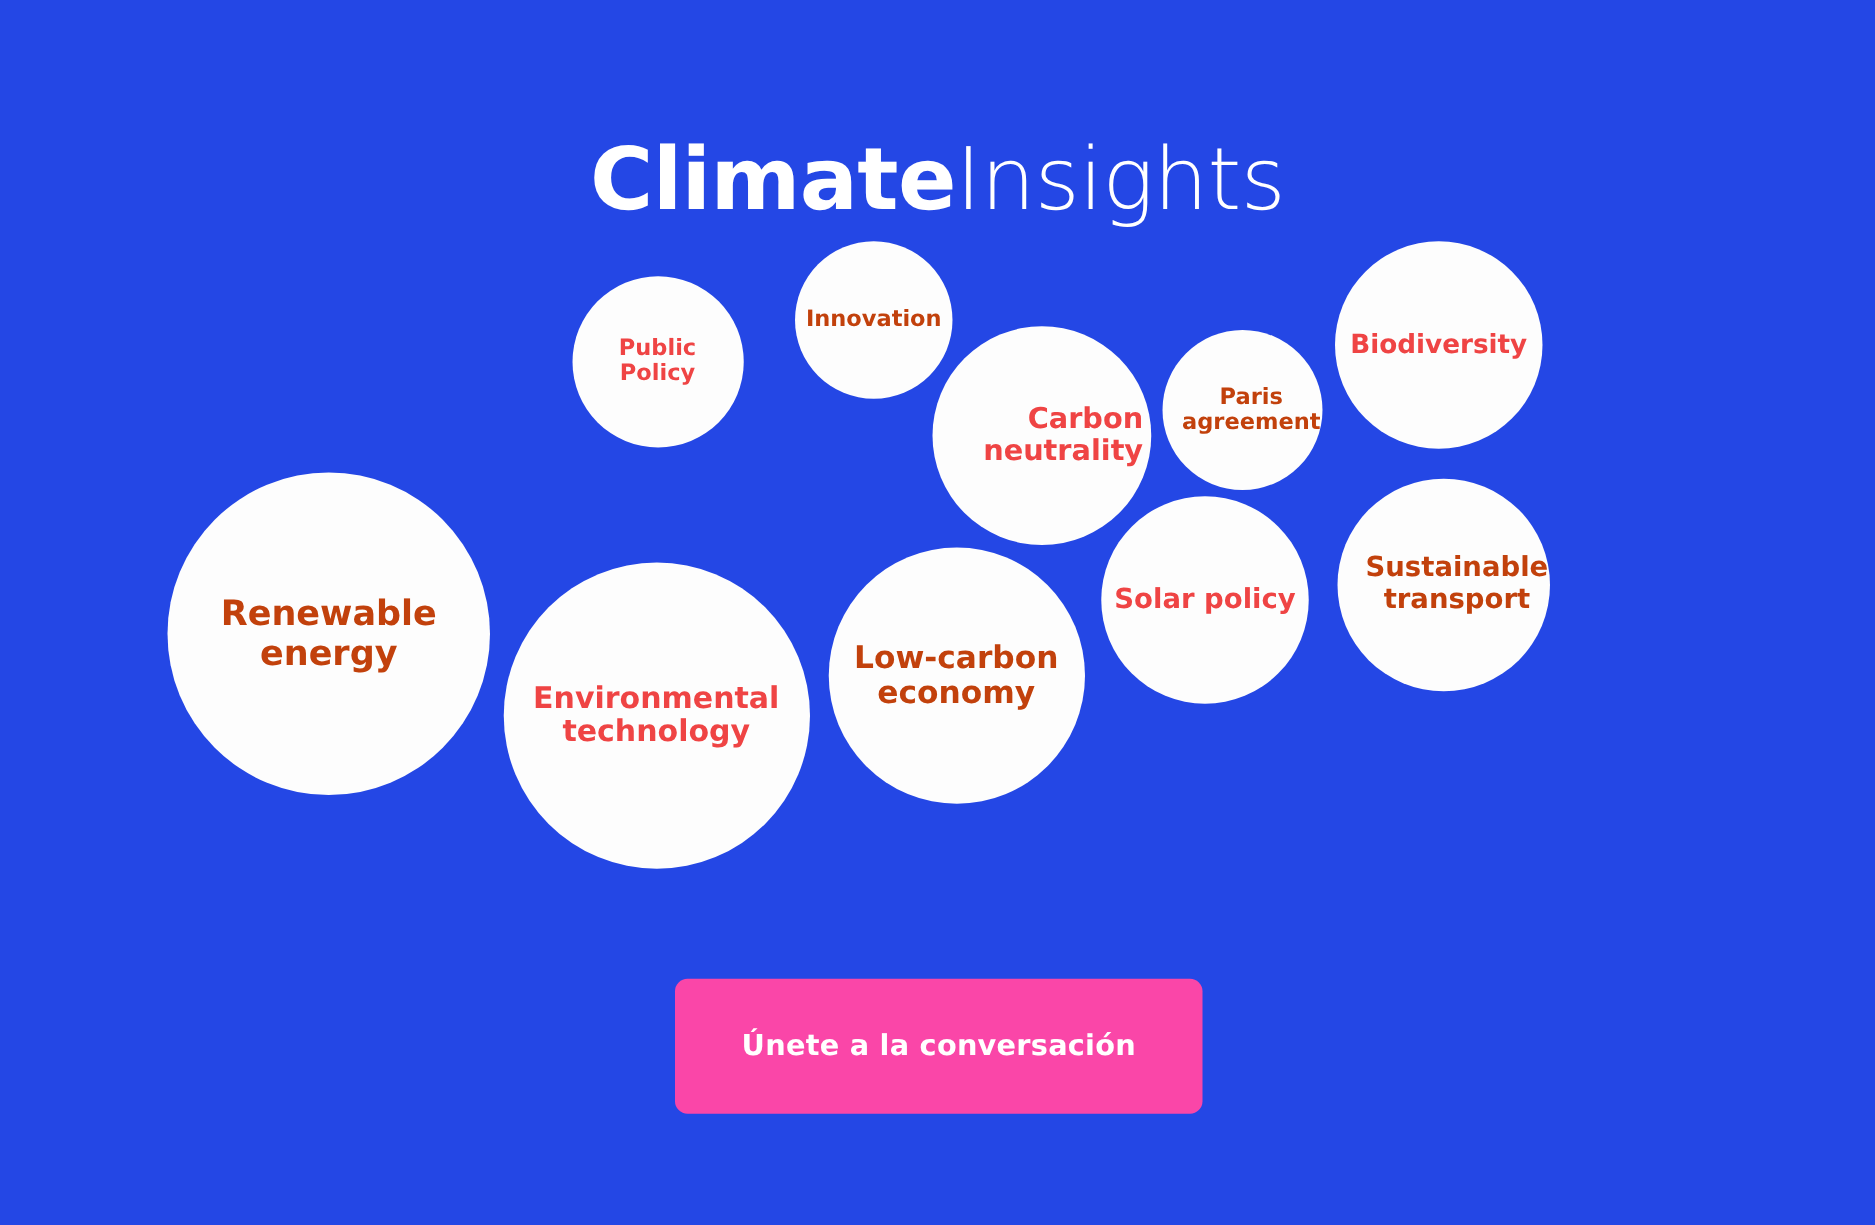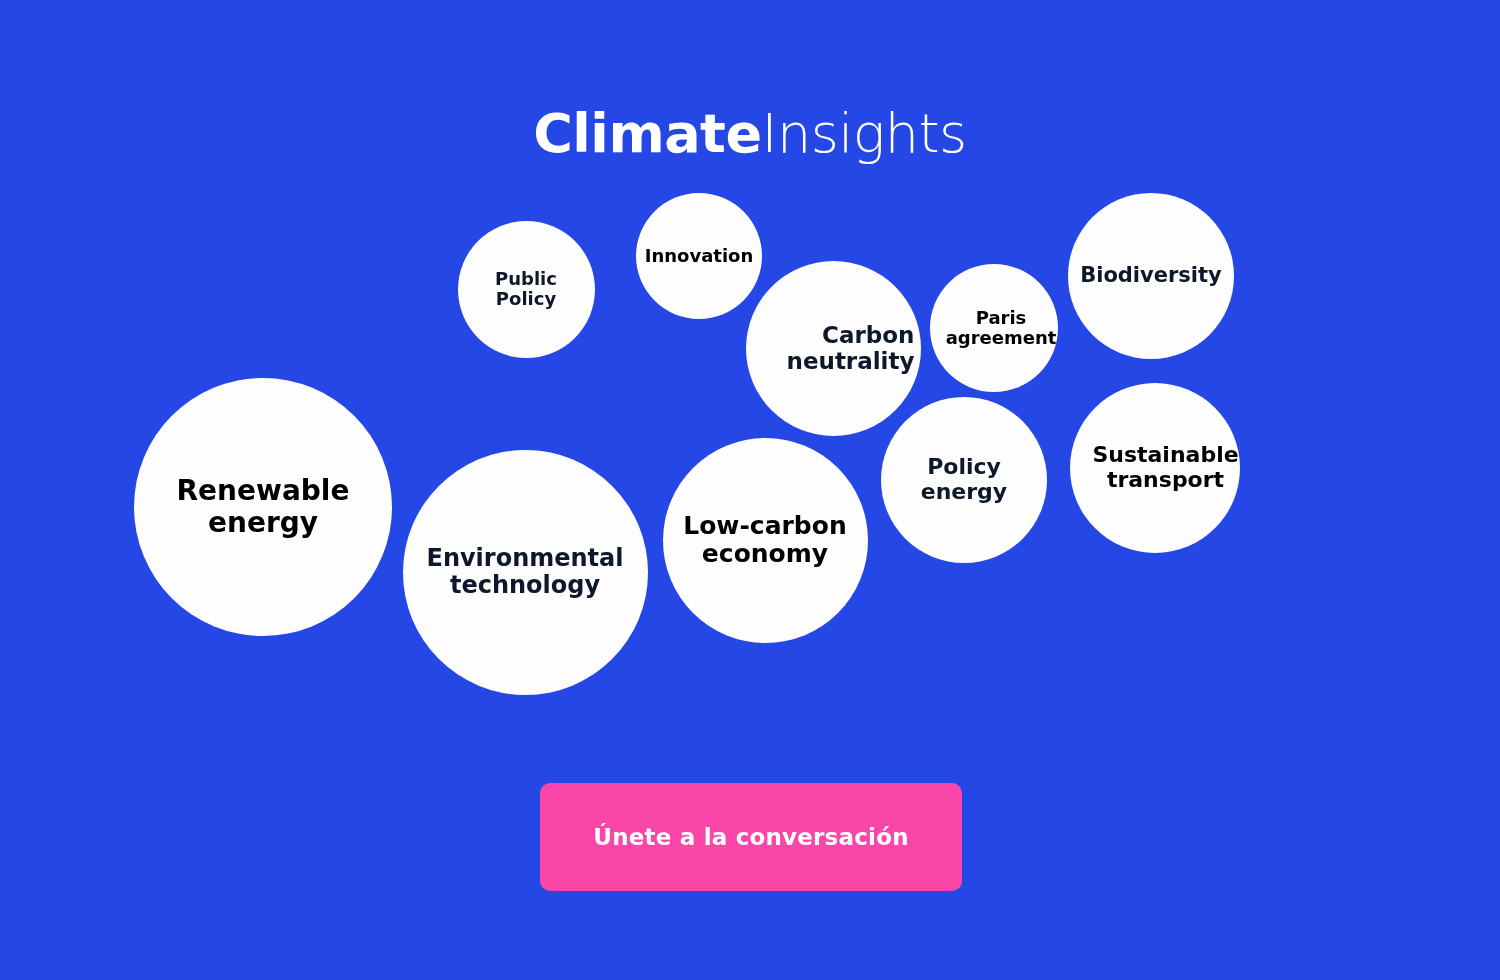--- a/index.html
+++ b/index.html
@@ -21,21 +21,21 @@
     overflow: hidden;
   }
 
   
   #brand-title {
     position: absolute;
     top: 66px;
     left: 0;
     width: 1500px;
     text-align: center;
-    font-size: 54px;
+    font-size: 69px;
     line-height: 64px;
     letter-spacing: -0.5px;
     white-space: nowrap;
     color: #FFFFFF;
     user-select: none;
   }
   #brand-title .brand-strong {
     font-weight: 700;
   }
   #brand-title .brand-light {
@@ -58,22 +58,22 @@
     box-sizing: border-box;
     cursor: pointer;
   }
   .bubble .bubble-label {
     display: block;
     font-weight: 700;
     line-height: 1.13;
     padding: 0 6px;
     user-select: none;
   }
-  .bubble.tone-pink .bubble-label { color: #000000; }
-  .bubble.tone-blue .bubble-label { color: #0f172a; }
+  .bubble.tone-pink .bubble-label { color: #c2410c; }
+  .bubble.tone-blue .bubble-label { color: #ef4444; }
   .bubble.weight-semi .bubble-label { font-weight: 600; }
 
   
   #cta-button {
     position: absolute;
     left: 540px;
     top: 783px;
     width: 422px;
     height: 108px;
     background: #FA46A8;
@@ -104,21 +104,21 @@
       <div class="bubble tone-blue" style="width: 245px; height: 245px; left: 402.5px; top: 449.5px;">
         <span class="bubble-label" style="font-size: 24px;">Environmental technology</span>
       </div>
       <div class="bubble tone-pink" style="width: 205px; height: 205px; left: 662.5px; top: 437.5px;">
         <span class="bubble-label" style="font-size: 25px;">Low-carbon economy</span>
       </div>
       <div class="bubble tone-blue" style="width: 175px; height: 175px; left: 745.5px; top: 260.5px;">
         <span class="bubble-label" style="font-size: 23px; text-align: right;">Carbon neutrality</span>
       </div>
       <div class="bubble tone-blue" style="width: 166px; height: 166px; left: 881px; top: 397px;">
-        <span class="bubble-label" style="font-size: 22px;">Policy energy</span>
+        <span class="bubble-label" style="font-size: 22px;">Solar policy</span>
       </div>
       <div class="bubble tone-pink" style="width: 170px; height: 170px; left: 1070px; top: 383px;">
         <span class="bubble-label" style="font-size: 22px; margin-left: 21px;">Sustainable transport</span>
       </div>
       <div class="bubble tone-blue" style="width: 166px; height: 166px; left: 1068px; top: 193px;">
         <span class="bubble-label" style="font-size: 21px;">Biodiversity</span>
       </div>
       <div class="bubble tone-blue" style="width: 137px; height: 137px; left: 457.5px; top: 220.5px;">
         <span class="bubble-label" style="font-size: 18px;">Public Policy</span>
       </div>

